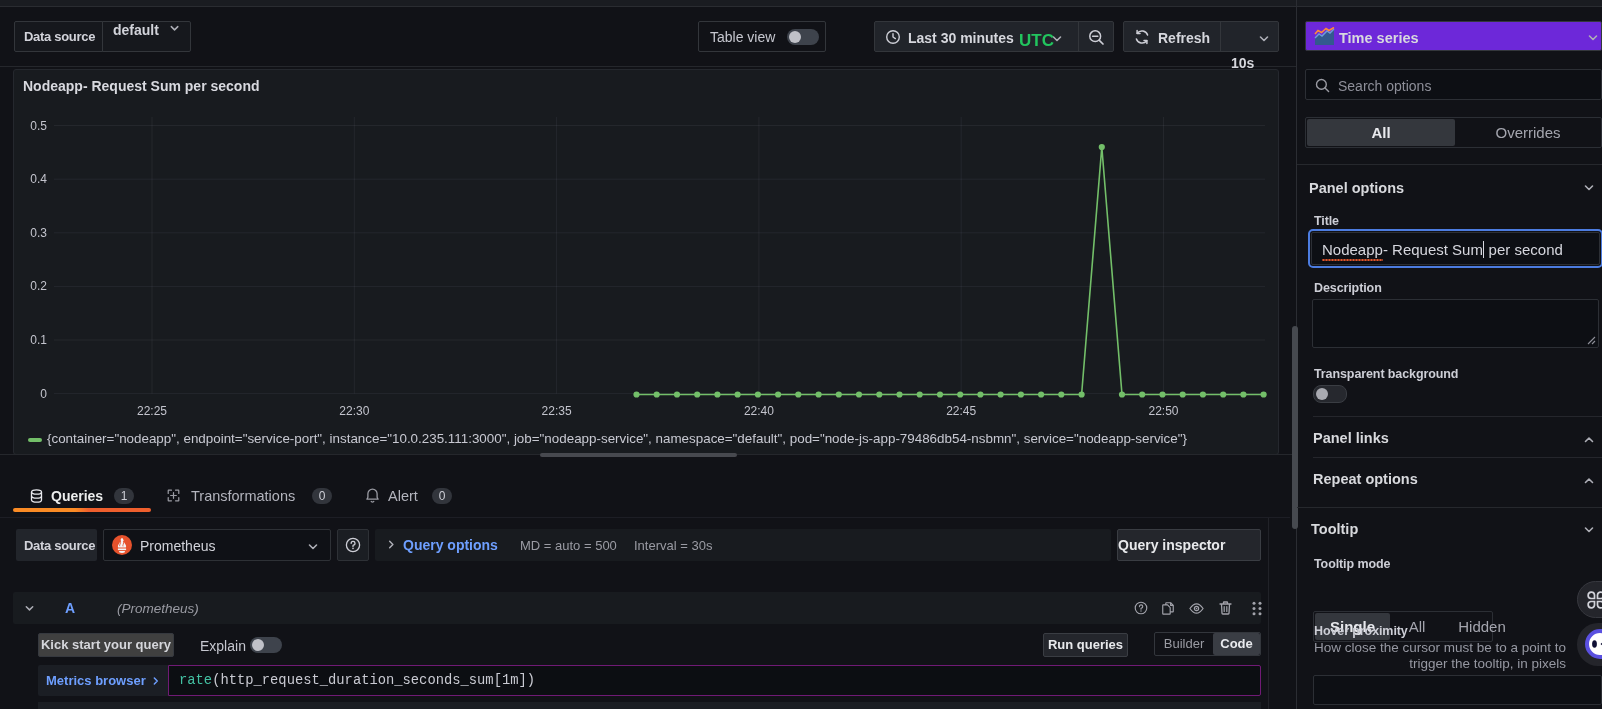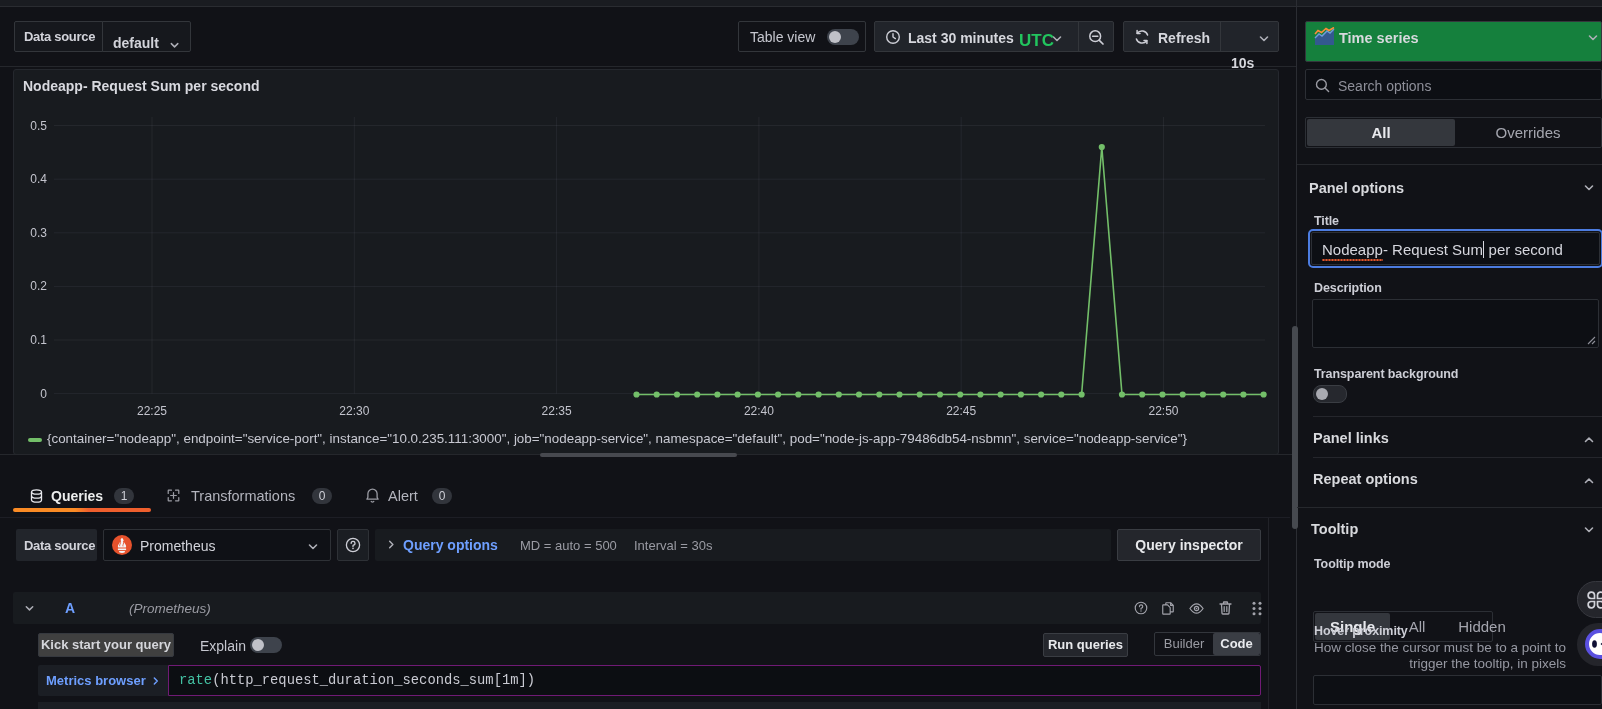--- a/index.html
+++ b/index.html
@@ -13,28 +13,28 @@
 </head>
 <body>
 
 <div class="bx" style="left:0;top:0;width:1602px;height:7px;background:#1a1c21;border-bottom:1px solid #2a2c31;"></div>
 
 <div class="bx" style="left:0;top:7px;width:1296px;height:60px;border-bottom:1px solid #25272c;"></div>
 
 <div class="bx" style="left:14px;top:21px;width:89px;height:31px;border:1px solid #33363b;background:#16181d;border-radius:2px 0 0 2px;display:flex;align-items:center;padding:0 9px;">
   <span style="font-size:13px;font-weight:700;letter-spacing:-0.3px;color:#d2d3da;white-space:nowrap;">Data source</span>
 </div>
-<div class="bx" style="left:102px;top:21px;width:89px;height:31px;border:1px solid #33363b;background:#16181d;border-radius:0 2px 2px 0;display:flex;align-items:flex-end;padding:0 10px;">
+<div class="bx" style="left:102px;top:21px;width:89px;height:31px;border:1px solid #33363b;background:#16181d;border-radius:0 2px 2px 0;display:flex;align-items:flex-start;padding:0 10px;">
   <span style="font-size:14px;font-weight:700;color:#d2d3da;white-space:nowrap;">default</span>
   <svg width="12" height="12" viewBox="0 0 12 12" style="margin-left:10px">
       <path d="M2.5 4.5 L6 8 L9.5 4.5" stroke="#aeafb7" stroke-width="1.6" fill="none" stroke-linecap="round" stroke-linejoin="round"></path>
     </svg>
 </div>
 
-<div class="bx" style="left:738px;top:21px;width:128px;height:31px;border:1px solid #33363b;border-radius:2px;display:flex;align-items:center;padding:0 11px;">
+<div class="bx" style="left:698px;top:21px;width:128px;height:31px;border:1px solid #33363b;border-radius:2px;display:flex;align-items:center;padding:0 11px;">
   <span style="font-size:14px;font-weight:400;color:#c6c7cf;">Table view</span>
   <span class="abs" style="left:88px;top:7px;width:32px;height:16px;background:#3e434c;border-radius:8px;">
     <span class="abs" style="left:2px;top:2px;width:12px;height:12px;border-radius:50%;background:#c0c1c8;"></span>
   </span>
 </div>
 
 <div class="bx" style="left:874px;top:21px;width:240px;height:31px;border:1px solid #33363b;background:#21242a;border-radius:2px;">
   <div class="abs" style="left:203px;top:0;width:1px;height:29px;background:#33363b;"></div>
   <svg class="abs" style="left:10px;top:7px;" width="16" height="16" viewBox="0 0 16 16">
       <circle cx="8" cy="8" r="6.3" stroke="#cdced6" stroke-width="1.4" fill="none"></circle>
@@ -185,30 +185,30 @@
   </svg>
 </div>
 <div class="bx" style="left:375px;top:529px;width:736px;height:32px;background:#181b1f;border-radius:2px;">
   <svg class="abs" style="left:11px;top:10px;" width="11" height="11" viewBox="0 0 12 12">
       <path d="M4 2.5 L7.5 6 L4 9.5" stroke="#aeafb7" stroke-width="1.6" fill="none" stroke-linecap="round" stroke-linejoin="round"></path>
     </svg>
   <span class="abs" style="left:28px;top:8px;font-size:14px;font-weight:700;color:#6e9fff;">Query options</span>
   <span class="abs" style="left:145px;top:9px;font-size:13px;color:#9a9ba3;">MD = auto = 500</span>
   <span class="abs" style="left:259px;top:9px;font-size:13px;color:#9a9ba3;">Interval = 30s</span>
 </div>
-<div class="bx" style="left:1117px;top:529px;width:144px;height:32px;border:1px solid #3a3d43;background:#24262c;border-radius:2px;text-align:center;">
+<div class="bx" style="left:1117px;top:529px;width:144px;height:32px;border:1px solid #3a3d43;background:#24262c;border-radius:2px;text-align:left;">
   <span style="font-size:14px;font-weight:700;color:#e8e9ec;line-height:30px;">Query inspector</span>
 </div>
 
 <div class="bx" style="left:13px;top:592px;width:1248px;height:32px;background:#181b1f;border-radius:2px;">
   <svg class="abs" style="left:11px;top:11px;" width="11" height="11" viewBox="0 0 12 12">
       <path d="M2.5 4 L6 7.5 L9.5 4" stroke="#aeafb7" stroke-width="1.6" fill="none" stroke-linecap="round" stroke-linejoin="round"></path>
     </svg>
   <span class="abs" style="left:52px;top:8px;font-size:14px;font-weight:700;color:#6e9fff;">A</span>
-  <span class="abs" style="left:116px;top:9px;font-size:13.5px;font-style:italic;color:#9a9ba3;">(Prometheus)</span>
+  <span class="abs" style="left:104px;top:9px;font-size:13.5px;font-style:italic;color:#9a9ba3;">(Prometheus)</span>
 
   <svg class="abs" style="left:1121px;top:9px;" width="14" height="14" viewBox="0 0 16 16">
     <circle cx="8" cy="8" r="6.6" stroke="#a2a3ab" stroke-width="1.3" fill="none"></circle>
     <path d="M6.2 6.4 A1.9 1.9 0 1 1 8.3 8.2 L8 8.6 L8 9.4" stroke="#a2a3ab" stroke-width="1.3" fill="none" stroke-linecap="round"></path>
     <circle cx="8" cy="11.4" r="0.8" fill="#a2a3ab"></circle>
   </svg>
   <svg class="abs" style="left:1148px;top:9px;" width="14" height="14" viewBox="0 0 16 16">
     <path d="M5.5 4.5 L5.5 2.5 Q5.5 2 6 2 L11 2 L14 5 L14 12 Q14 12.5 13.5 12.5 L10.5 12.5" stroke="#a2a3ab" stroke-width="1.3" fill="none" stroke-linejoin="round"></path>
     <path d="M2.5 4.5 L7.5 4.5 L10.5 7.5 L10.5 14.5 Q10.5 15 10 15 L2.5 15 Q2 15 2 14.5 L2 5 Q2 4.5 2.5 4.5 Z" stroke="#a2a3ab" stroke-width="1.3" fill="none" stroke-linejoin="round"></path>
     <path d="M11 2 L11 5 L14 5" stroke="#a2a3ab" stroke-width="1.3" fill="none" stroke-linejoin="round"></path>
@@ -260,21 +260,21 @@
   <span class="abs" style="left:10px;top:7px;font-family:'Liberation Mono',monospace;font-size:13.8px;color:#c9cad2;"><span style="color:#43c0a2;">rate</span>(http_request_duration_seconds_sum[<span style="color:#c9cad2;">1m</span>])</span>
 </div>
 
 <div class="bx" style="left:38px;top:702px;width:1223px;height:7px;background:#1b1e23;"></div>
 
 <div class="bx" style="left:1268px;top:518px;width:1px;height:191px;background:rgba(204,204,220,0.09);"></div>
 
 <div class="bx" style="left:1296px;top:0;width:1px;height:709px;background:#2b2d33;"></div>
 <div class="bx" style="left:1292px;top:326px;width:6px;height:203px;border-radius:3px;background:#46494f;"></div>
 
-<div class="bx" style="left:1305px;top:21px;width:297px;height:41px;border:1px solid #34373c;background:#15803d;border-radius:2px;">
+<div class="bx" style="left:1305px;top:21px;width:297px;height:30px;border:1px solid #34373c;background:#6d28d9;border-radius:2px;">
   <svg class="abs" style="left:8px;top:5px;" width="21" height="19" viewBox="0 0 21 19">
     <path d="M1 11 L5 7 L8 9 L13 4 L16 6 L20 2 L20 18 L1 18 Z" fill="#33598f"></path>
     <path d="M1 11 L5 7 L8 9 L13 4 L16 6 L20 2" stroke="#6f9cd9" stroke-width="1.4" fill="none"></path>
     <path d="M1 7 L4 3.5 L7.5 5.5 L12 1.5 L15 3.5 L20 0.5" stroke="#ff8c3a" stroke-width="1.6" fill="none"></path>
   </svg>
   <span class="abs" style="left:33px;top:8px;font-size:14.5px;font-weight:700;color:#d8d9de;">Time series</span>
   <svg class="abs" style="left:281px;top:10px;" width="12" height="12" viewBox="0 0 12 12">
       <path d="M2.5 4 L6 7.5 L9.5 4" stroke="#aeafb7" stroke-width="1.6" fill="none" stroke-linecap="round" stroke-linejoin="round"></path>
     </svg>
 </div>

